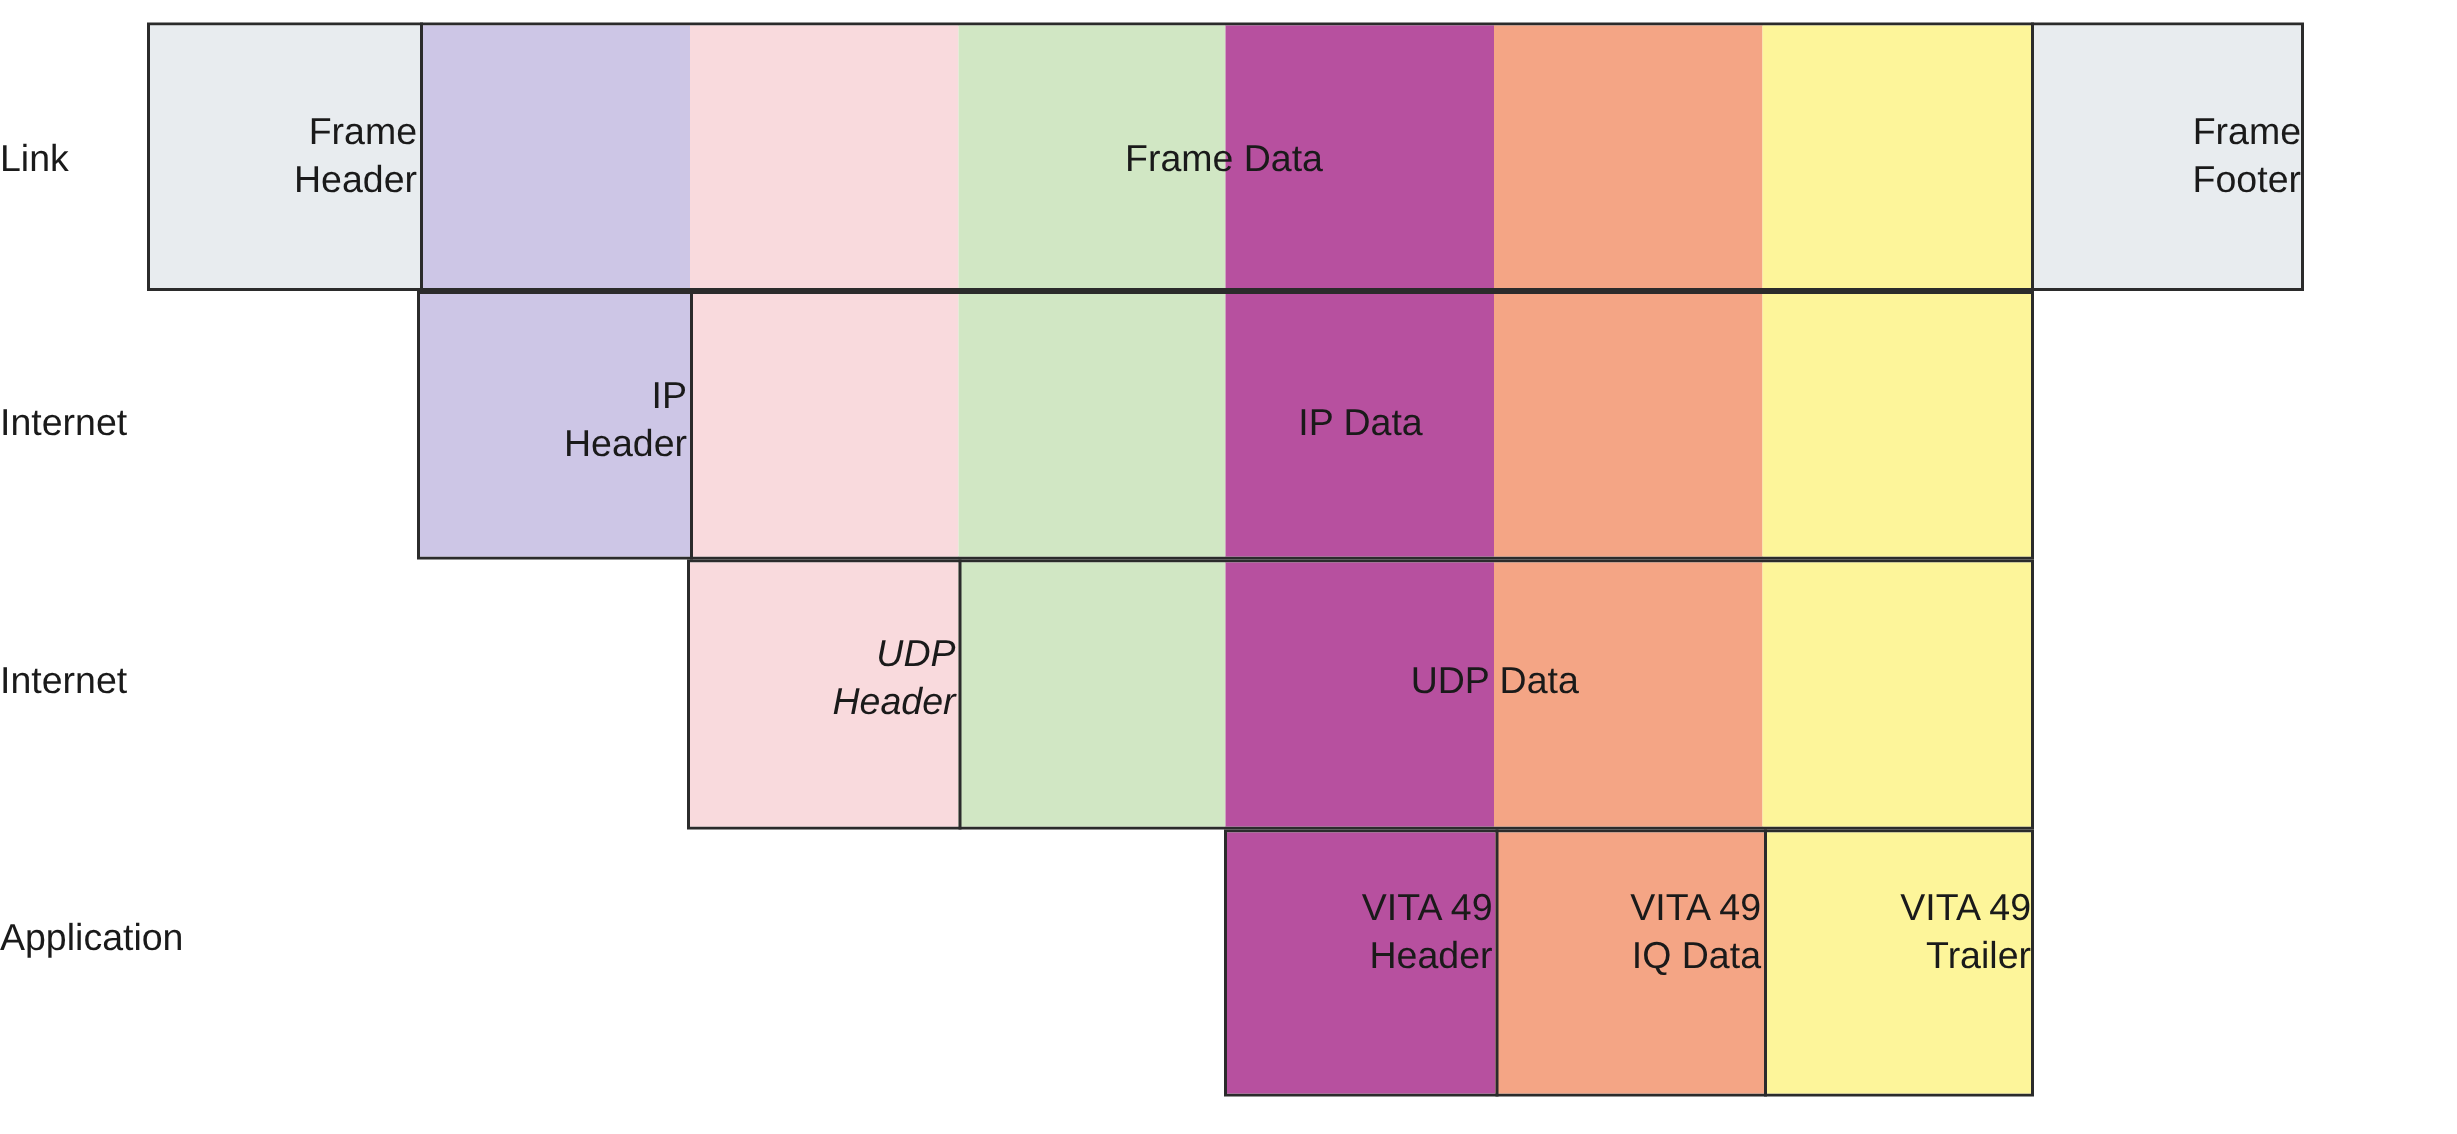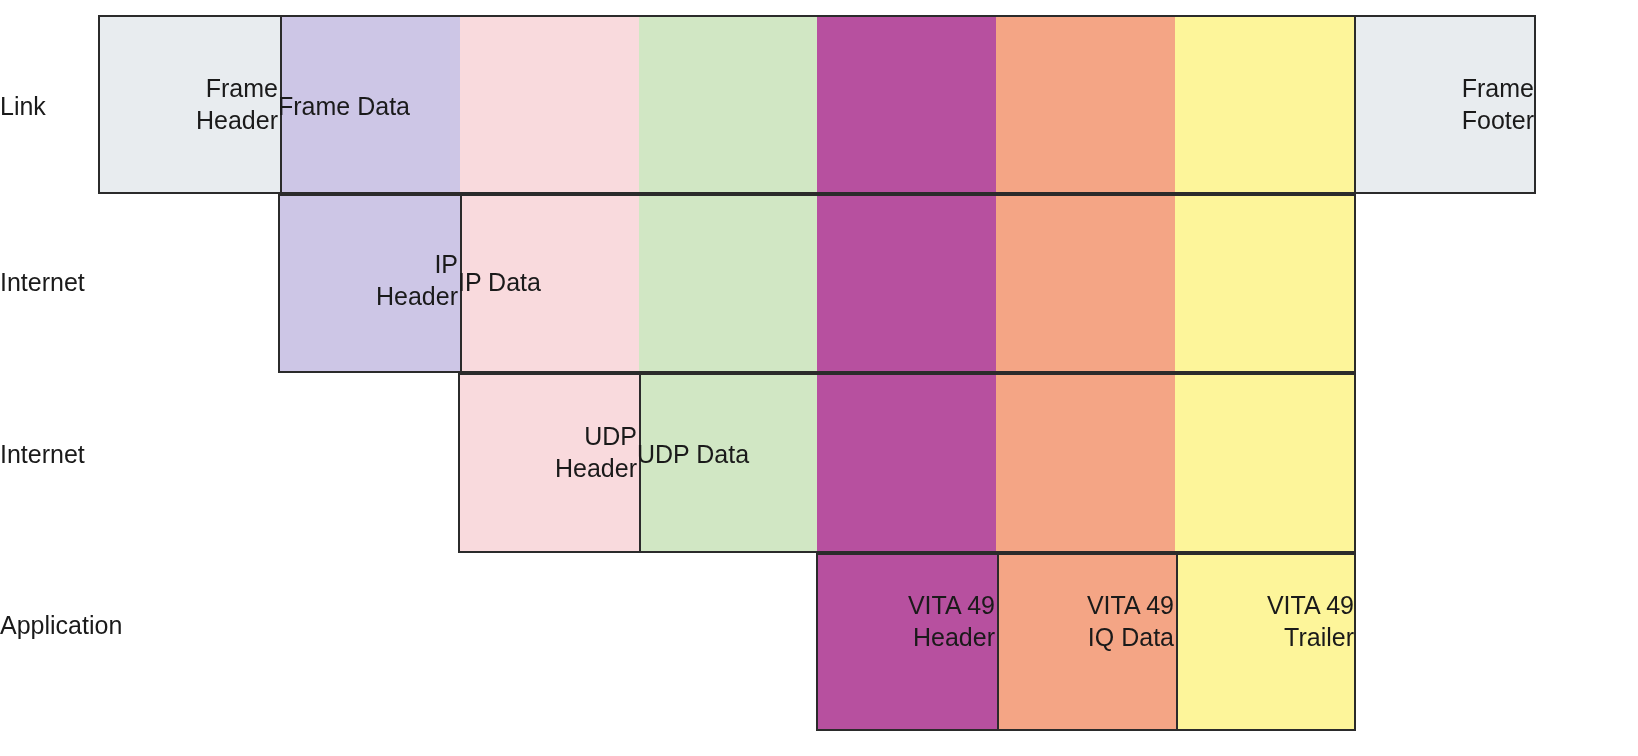--- a/index.html
+++ b/index.html
@@ -62,21 +62,21 @@
     text-align: right;
     font-size: 25px;
     line-height: 1.28;
     color: #1a1a1a;
     pointer-events: none;
     white-space: pre-line;
   }
 
   .span-text {
     position: absolute;
-    text-align: left;
+    text-align: center;
     font-size: 25px;
     line-height: 1.28;
     color: #1a1a1a;
     pointer-events: none;
   }
 </style>
 </head>
 <body>
 
 <div id="diagram">
@@ -133,21 +133,21 @@
 
     <div class="seg" style="left:0px;   width:179px; background:#f9dadd;"></div>
     <div class="seg" style="left:179px; width:178px; background:#d1e7c4;"></div>
     <div class="seg" style="left:357px; width:179px; background:#b7509f;"></div>
     <div class="seg" style="left:536px; width:179px; background:#f4a585;"></div>
     <div class="seg" style="left:715px; width:179px; background:#fdf59a;"></div>
 
     <div class="vdiv" style="left:179px; top:-2px; height:180px;"></div>
   </div>
 
-  <div class="cell-text" style="left:458px; top:420px; width:179px;">UDP
+  <div class="cell-text" style="left:458px; top:420px; width:179px;font-style:italic;">UDP
 Header</div>
 
   <div class="span-text" style="left:637px; top:438px; width:719px;">UDP Data</div>
 
   <div class="row" id="row-application" style="left:816px; top:553px; width:540px; height:178px;">
 
     <div class="seg" style="left:0px;   width:179px; background:#b7509f;"></div>
     <div class="seg" style="left:179px; width:179px; background:#f4a585;"></div>
     <div class="seg" style="left:358px; width:178px; background:#fdf59a;"></div>
 

